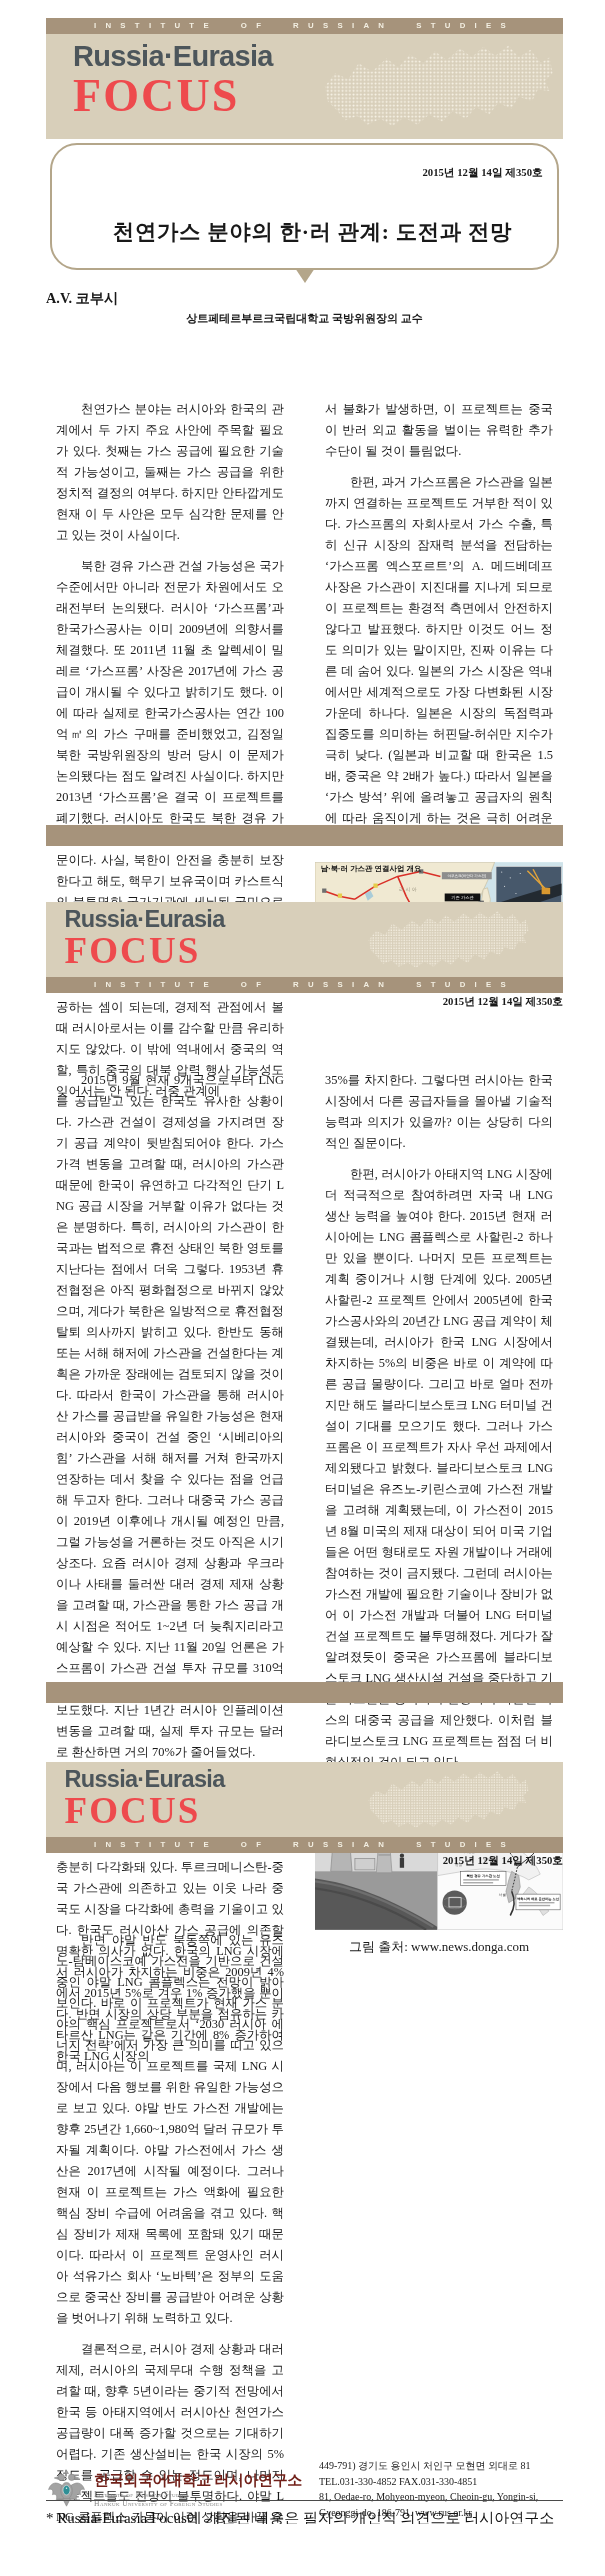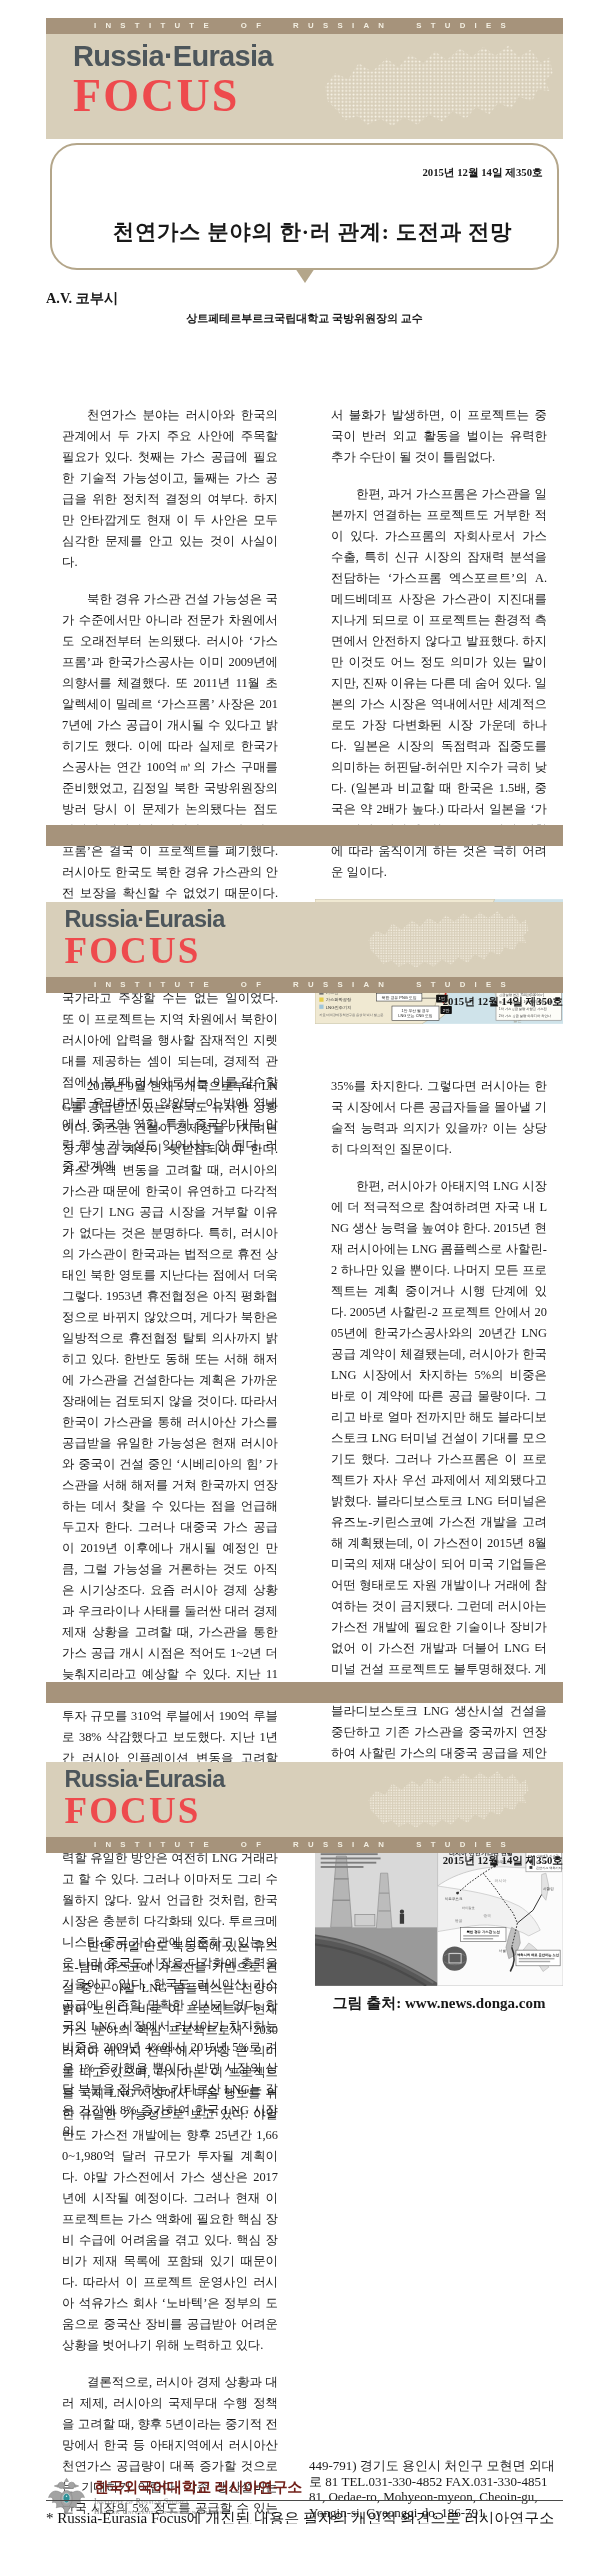--- a/index.html
+++ b/index.html
@@ -40,38 +40,38 @@
         border-left:10px solid transparent;border-right:10px solid transparent;
         border-top:15px solid #b4a68a;}
 
   .author{position:absolute;left:46px;top:289px;width:517px;
           font-size:14.3px;font-weight:bold;}
   .affil{position:absolute;left:46px;top:311px;width:517px;text-align:center;
          font-size:11px;font-weight:bold;}
 
   
   .col{position:absolute;width:248px;}
-  .col p{margin:16px;font-size:12.4px;line-height:21px;text-align:justify;word-break:break-all;}
+  .col p{margin:10px;font-size:12.4px;line-height:21px;text-align:justify;word-break:break-all;}
   .col p.ind{text-indent:25px;}
   .fig{margin-top:12px;}
-  .fig-caption{margin-top:5.7px;text-align:center;font-size:15px;font-weight:bold;}
+  .fig-caption{margin-top:5.7px;text-align:center;font-size:13px;font-weight:normal;}
 
   .sepbar{position:absolute;left:46px;width:517px;height:21.4px;background:#a6937b;}
 
   .rs-mark{display:inline-block;width:11.4px;height:12px;background:#d43a2f;color:#fff;
            font-size:7.1px;font-weight:bold;text-align:center;line-height:12px;
            vertical-align:-1.4px;margin-left:2.9px;}
 
   
   .footer-row{position:absolute;left:46px;top:2458px;width:517px;display:flex;
               align-items:center;gap:7.1px;}
   .org-kr{font-size:15px;font-weight:bold;color:#712019;letter-spacing:-0.4px;}
   .org-en{font-size:7.5px;color:#828282;letter-spacing:0.4px;line-height:9.3px;
           font-variant:small-caps;}
-  .addr{font-size:13px;color:#1a1a1a;line-height:15.7px;flex:1;}
+  .addr{margin-left:10px;font-size:10px;color:#1a1a1a;line-height:15.7px;flex:1;}
   .foot-divider{position:absolute;left:46px;top:2500px;width:517px;height:0;
                 border-top:1.4px solid #4a4a4a;}
   .note{position:absolute;left:46px;width:517px;font-size:15px;color:#111;}
   .note1{top:2509px;}
   .note2{top:2527px;}
 
   svg text{font-family:"Liberation Sans","DejaVu Sans",sans-serif;}
 </style>
 </head>
 <body>

